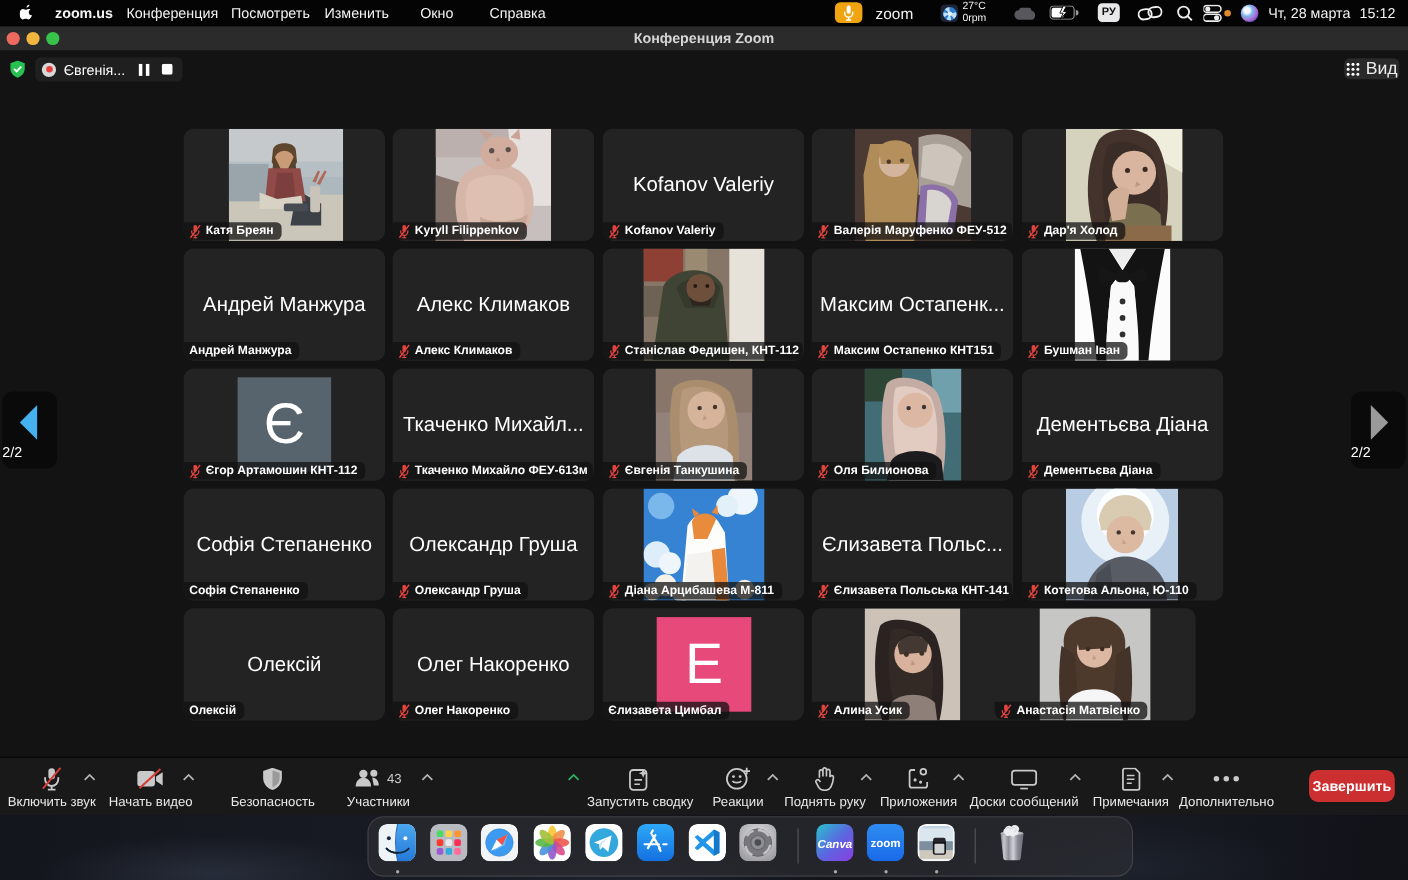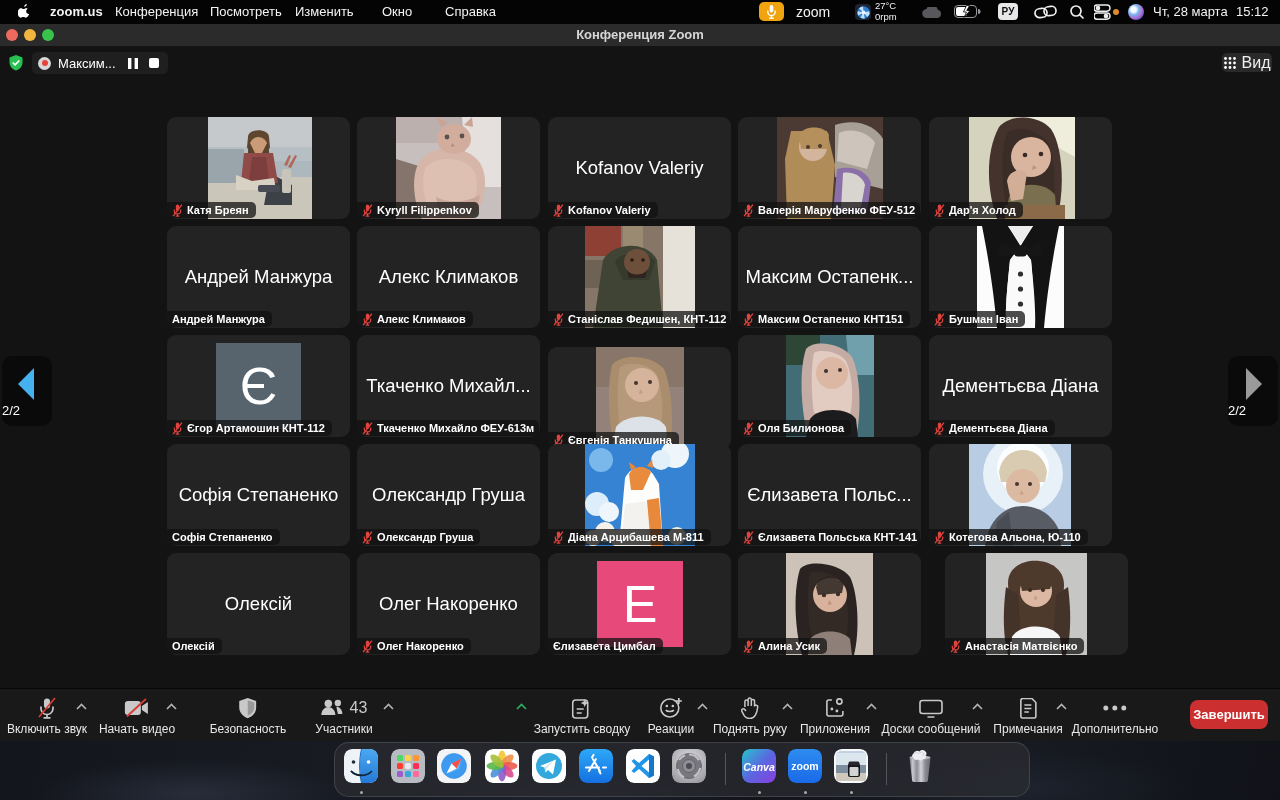--- a/index.html
+++ b/index.html
@@ -118,21 +118,21 @@
 <div class="tl" style="left:42px;background:#38c24c;"></div>
 <div id="title">Конференция Zoom</div>
 
 <div id="content">
   <svg class="abs" style="left:9px;top:9px" width="14" height="16" viewBox="0 0 14 16">
       <path d="M7 0l6.5 2.4v4.8c0 4-2.7 7-6.5 8.4C3.2 14.2.5 11.2.5 7.2V2.4z" fill="#28c151"></path>
       <path d="M3.8 7.6l2.3 2.3 4.2-4.4" fill="none" stroke="#fff" stroke-width="1.7"></path>
     </svg>
   <div id="recpill">
     <div class="rc"></div>
-      <span class="rt">Максим...</span>
+      <span class="rt">Євгенія...</span>
     <svg width="10" height="11" viewBox="0 0 10 11" style="margin-right:11px;">
         <rect x="0" y="0" width="3.4" height="11" fill="#fff"></rect>
         <rect x="6.6" y="0" width="3.4" height="11" fill="#fff"></rect>
       </svg>
     <svg width="10" height="10" viewBox="0 0 10 10">
         <rect x="0" y="0" width="10" height="10" rx="2" fill="#fff"></rect>
       </svg>
   </div>
   <div id="viewbtn"><svg width="12" height="12" viewBox="0 0 12 12" fill="#fff" style="margin-right:6px;">
         <circle cx="1.5" cy="1.5" r="1.4"></circle>
@@ -336,21 +336,21 @@
   </div>
   <div class="tile" style="left:357px;top:289px;">
     <div class="bigname">Ткаченко Михайл...</div>
     <div class="lb">
           <svg width="12" height="14" viewBox="0 0 12 14">
             <use href="#micoff"></use>
           </svg>
           <span>Ткаченко Михайло ФЕУ-613м</span>
         </div>
   </div>
-  <div class="tile" style="left:548px;top:301px;padding-left:32px;">
+  <div class="tile" style="left:548px;top:289px;padding-left:32px;">
     <svg class="ph" style="left:48px;width:88px;" viewBox="0 0 88 102">
       <rect width="88" height="102" fill="#93827a"></rect>
       <rect width="88" height="40" fill="#877669"></rect>
       <path d="M16 18c-6 26-2 64 2 84h56c4-26 2-62-6-80-12-14-42-16-52-4z" fill="#a98d6d"></path>
       <path d="M24 20c-4 20-2 50 0 62l40 2c4-18 2-46-4-58-8-10-28-12-36-6z" fill="#b5997a"></path>
       <circle cx="46" cy="38" r="17" fill="#d6b49c"></circle>
       <path d="M20 80c10-14 42-14 50 0l2 22H16z" fill="#dde1e8"></path>
       <circle cx="40" cy="36" r="2" fill="#42342c"></circle>
           <circle cx="54" cy="35" r="2" fill="#42342c"></circle>
       <path d="M44 42l3 4-4 1z" fill="#c49a82"></path>
@@ -494,21 +494,21 @@
       <path d="M43 47l3 4-4 1z" fill="#c09478"></path>
       <path d="M24 86c8-10 32-10 40 0l2 16H22z" fill="#8e8078"></path>
     </svg>
     <div class="lb">
           <svg width="12" height="14" viewBox="0 0 12 14">
             <use href="#micoff"></use>
           </svg>
           <span>Алина Усик</span>
         </div>
   </div>
-  <div class="tile" style="left:945px;top:507px;padding-left:36px;">
+  <div class="tile" style="left:904px;top:507px;padding-left:36px;">
     <svg class="ph" style="left:41px;width:101px;" viewBox="0 0 101 102">
       <rect width="101" height="102" fill="#c6c6c4"></rect>
       <path d="M22 30c0-30 56-30 56 2l-2 50-24 8-28-6z" fill="#4e3a2c"></path>
       <path d="M20 34c-4 30-2 54 2 68h14l-4-60z" fill="#443328"></path>
       <path d="M82 34c4 30 2 54-2 68H66l4-60z" fill="#443328"></path>
       <circle cx="50" cy="38" r="16" fill="#dcb8a2"></circle>
       <path d="M34 28c2-10 12-16 18-14s14 6 14 16l-2 6-28 2z" fill="#4e3a2c"></path>
       <path d="M26 84c8-14 40-14 48 0l2 18H24z" fill="#f6f6f6"></path>
       <circle cx="44" cy="37" r="2" fill="#3a2c22"></circle>
           <circle cx="57" cy="37" r="2" fill="#3a2c22"></circle>
@@ -577,21 +577,21 @@
     <span>Безопасность</span>
   </div>
   <div class="tb" style="left:344px;">
     <div class="ic">
         <svg width="26" height="20" viewBox="0 0 26 20" fill="#c9c9c9">
           <circle cx="8" cy="5.5" r="3.8"></circle>
           <path d="M1 17c0-5 3.5-8 7-8s7 3 7 8z"></path>
           <circle cx="17.5" cy="5" r="3.2"></circle>
           <path d="M16 8.8c3 0 6 2.6 6 7.2h-4.5"></path>
         </svg>
-        <span style="color:#c9c9c9;font-size:16px;margin-left:3px;">43</span>
+        <span style="color:#c9c9c9;font-size:12px;margin-left:3px;">43</span>
       </div>
     <span>Участники</span>
   </div>
   <svg class="chev" style="left:383px;" width="11" height="7" viewBox="0 0 11 7">
       <path d="M1 6l4.5-4.5L10 6" fill="none" stroke="#b4b4b4" stroke-width="1.6"></path>
     </svg>
   <svg class="chev" style="left:516px;" width="11" height="7" viewBox="0 0 11 7">
       <path d="M1 6l4.5-4.5L10 6" fill="none" stroke="#2bb360" stroke-width="1.6"></path>
     </svg>
   <div class="tb" style="left:582px;">

